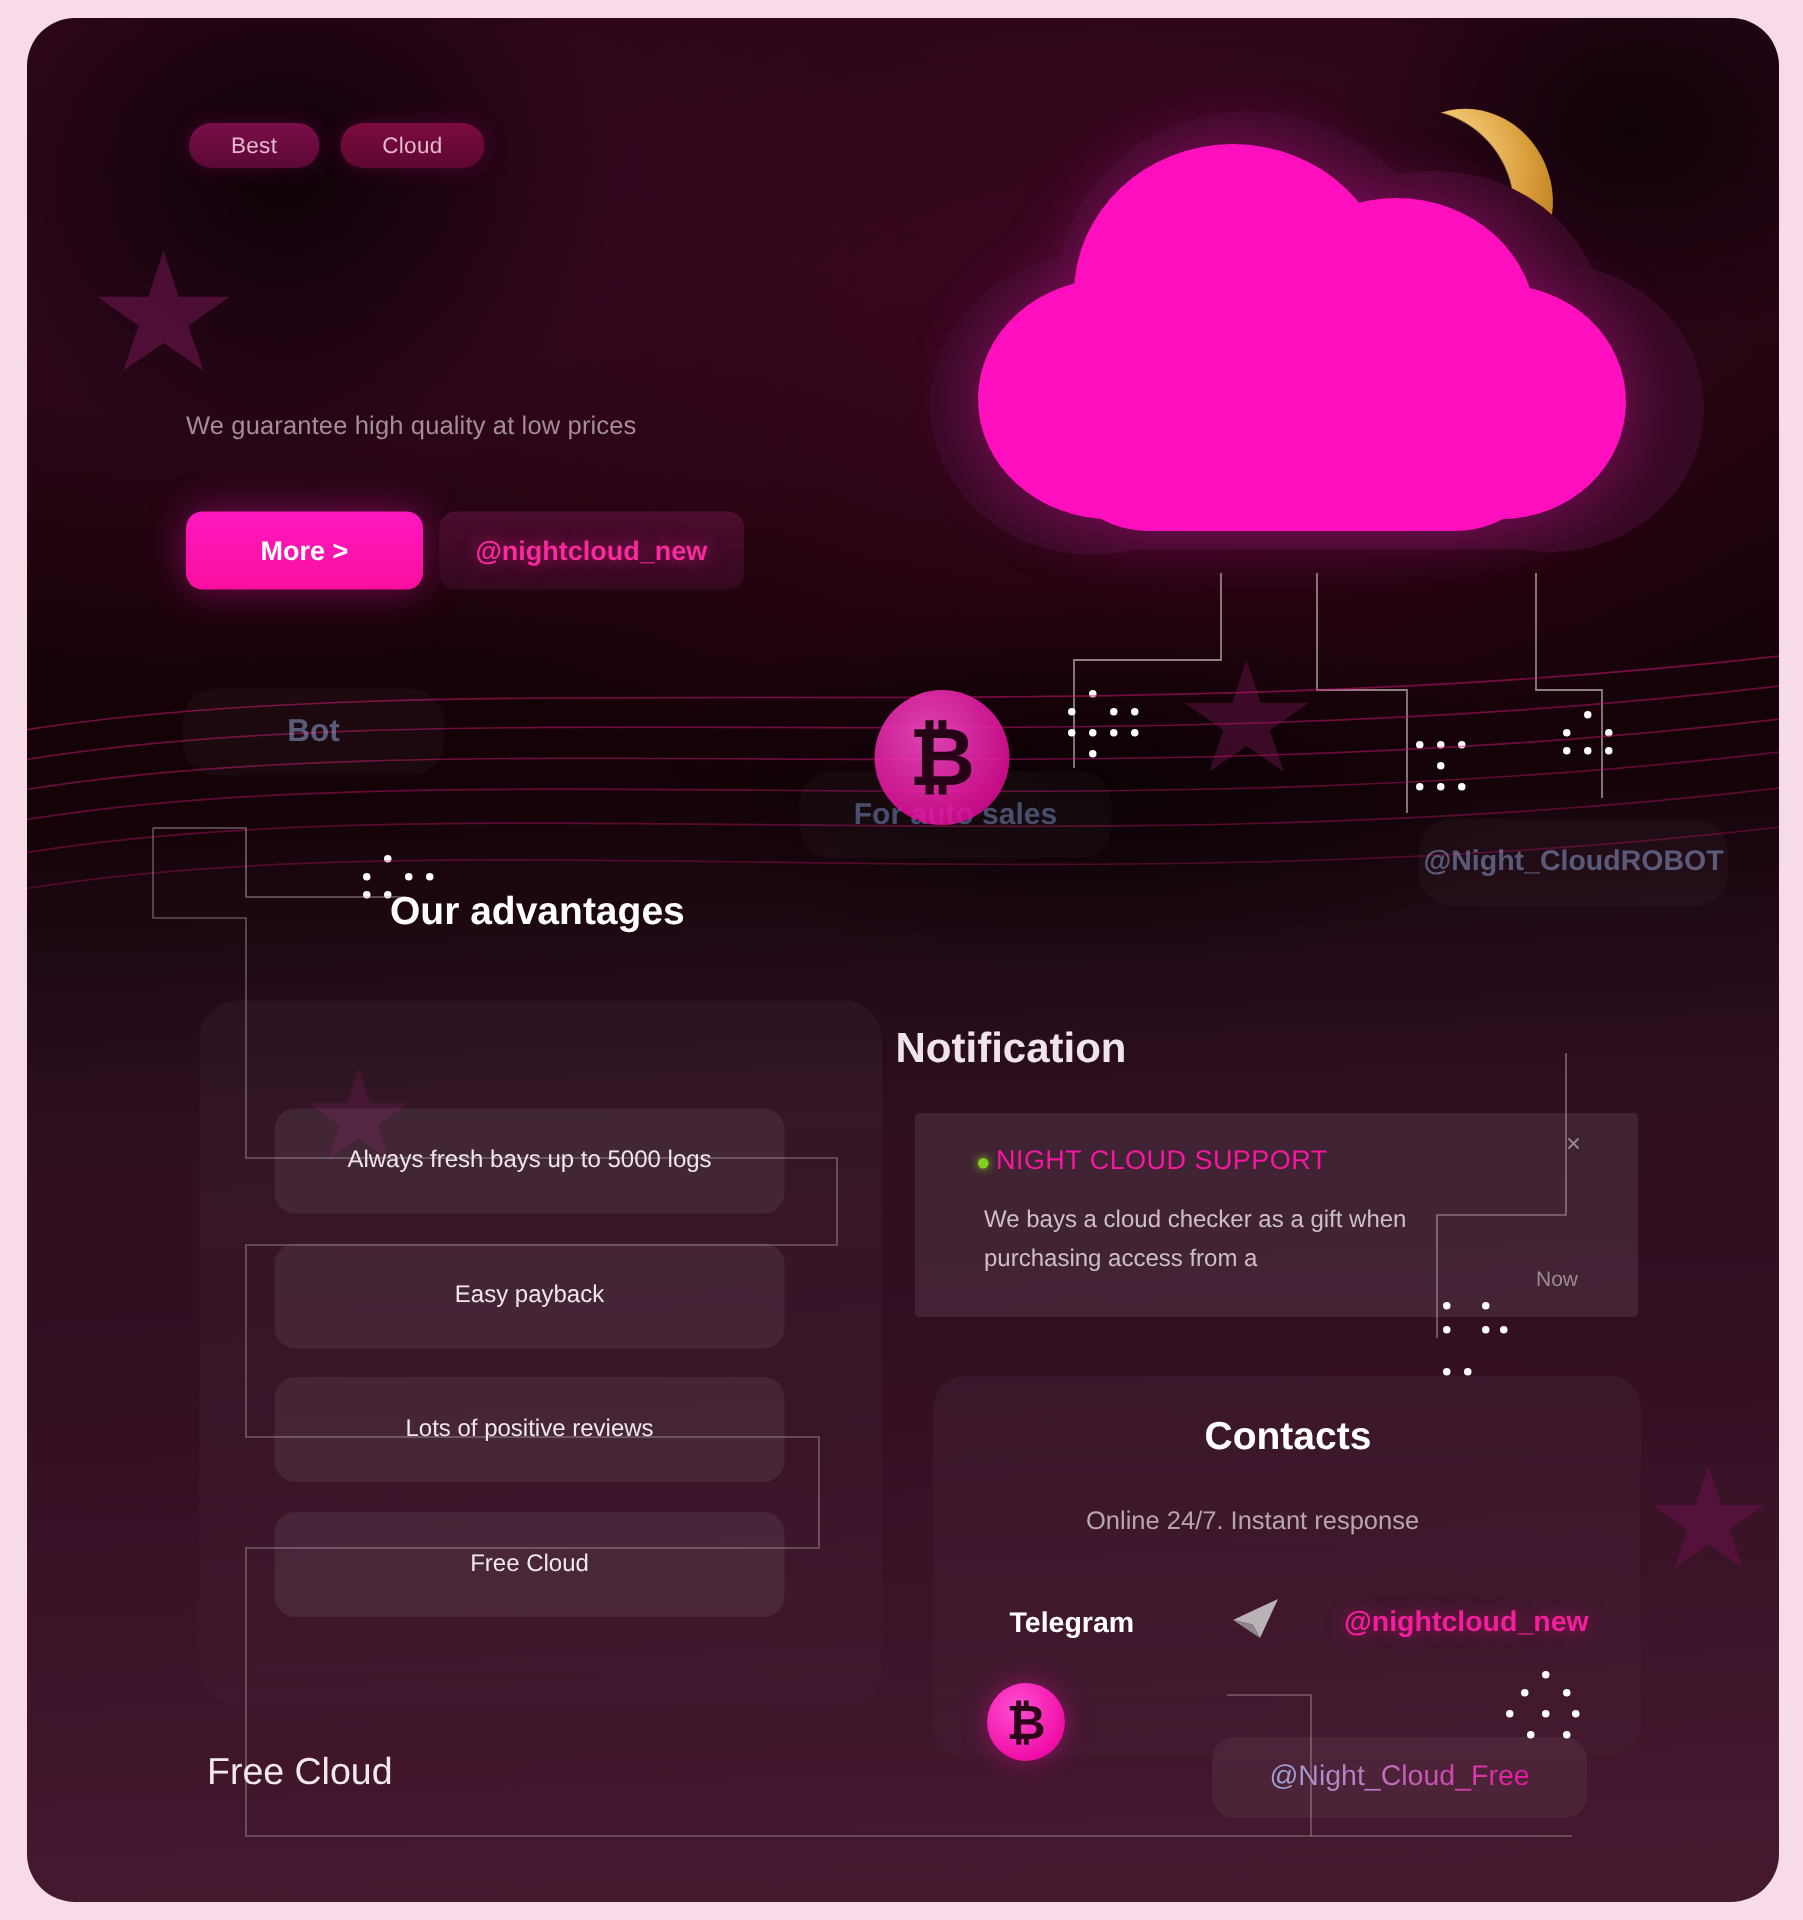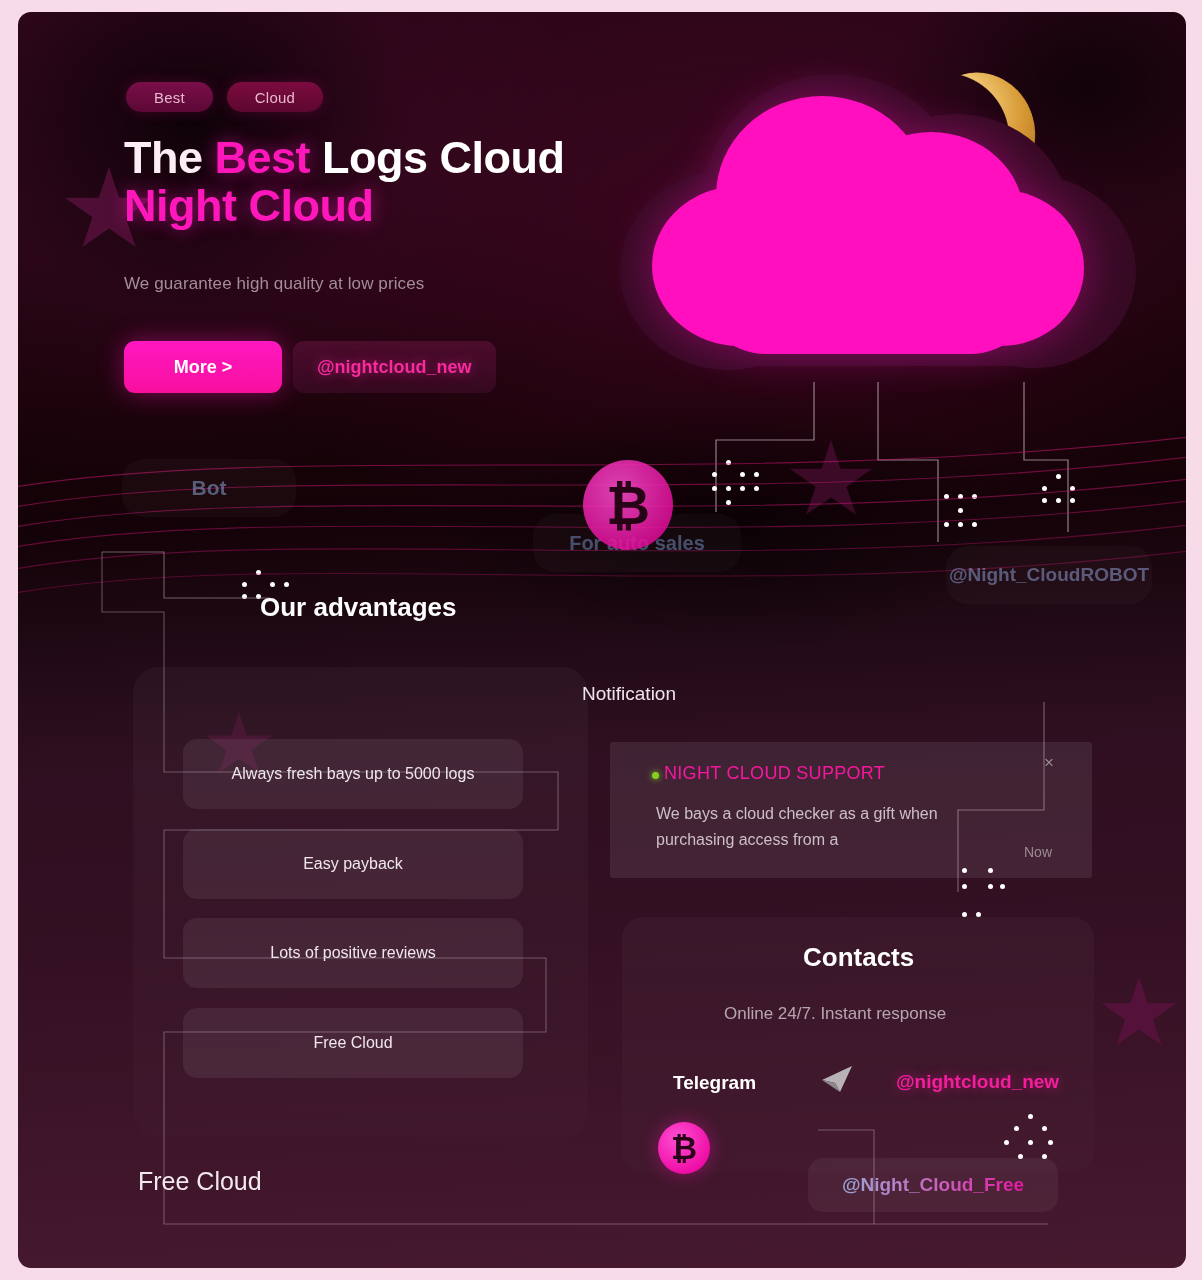--- a/index.html
+++ b/index.html
@@ -12,21 +12,21 @@
     font-family: "Liberation Sans", sans-serif;
   }
 
   
   #landing-card {
     position: absolute;
     left: 18px;
     top: 12px;
     width: 1168px;
     height: 1256px;
-    border-radius: 13px;
+    border-radius: 32px;
     overflow: hidden;
     background:
       radial-gradient(900px 520px at 62% 18%, rgba(80,6,42,0.55) 0%, rgba(40,6,24,0.0) 62%),
       radial-gradient(760px 520px at 12% 12%, rgba(64,8,40,0.5) 0%, rgba(30,4,18,0.0) 60%),
       linear-gradient(178deg,
         #2a0617 0%,
         #250614 14%,
         #190309 30%,
         #130207 40%,
         #210a16 50%,
@@ -198,22 +198,22 @@
     pointer-events: none;
   }
   #circuit-lines svg { width: 100%; height: 100%; }
 
   
   #advantages-title {
     position: absolute; left: 242px; top: 580px;
     font-size: 26px; font-weight: 700; color: #ffffff;
   }
   #notification-title {
-    position: absolute; left: 564px; top: 671px;
-    font-size: 19px; color: #efe4ea; font-weight: 400;
+    position: absolute; left: 579px; top: 671px;
+    font-size: 28px; color: #efe4ea; font-weight: 700;
   }
   #contacts-title {
     position: absolute; left: 785px; top: 930px;
     font-size: 26px; font-weight: 700; color: #ffffff;
   }
   #contacts-subtitle {
     position: absolute; left: 706px; top: 992px;
     font-size: 17px; color: #b7a6b0;
   }
 
@@ -309,21 +309,21 @@
   }
   #footer-handle-pill {
     position: absolute; left: 790px; top: 1146px;
     width: 250px; height: 54px;
     border-radius: 15px;
     background: rgba(255,255,255,0.055);
     display: flex; align-items: center; justify-content: center;
     overflow: hidden;
   }
   #footer-handle {
-    font-size: 19px; font-weight: 700;
+    font-size: 19px; font-weight: 400;
     background: linear-gradient(90deg, #9aa8d8 0%, #c36ec0 45%, #e5199f 100%);
     -webkit-background-clip: text; background-clip: text;
     -webkit-text-fill-color: transparent; color: transparent;
     white-space: nowrap;
     cursor: pointer;
   }
 </style>
 </head>
 <body>
 
@@ -438,24 +438,20 @@
       <path d="M1026 690 V798 H940 V880" stroke="#b9a7b2" stroke-width="1.1" opacity=".55"></path>
       <path d="M800 1118 H856 V1212" stroke="#b9a7b2" stroke-width="1.1" opacity=".45"></path>
     </svg>
   </div>
 
   <div id="hero-badges">
     <div class="badge" id="badge-best">Best</div>
     <div class="badge" id="badge-cloud">Cloud</div>
   </div>
 
-  <h1 id="hero-title">
-    <span class="t-white">The </span><span class="t-pink">Best</span><span class="t-plain"> Logs Cloud</span><br>
-    <span class="t-pink">Night Cloud</span>
-  </h1>
 
   <div id="hero-subtitle">We guarantee high quality at low prices</div>
 
   <div id="hero-actions">
     <button id="btn-more">More &gt;</button>
     <button id="btn-telegram-hero">@nightcloud_new</button>
   </div>
 
   <div class="ghost-pill" id="ghost-bot">Bot</div>
   <div class="ghost-pill" id="ghost-autosales">For auto sales</div>

